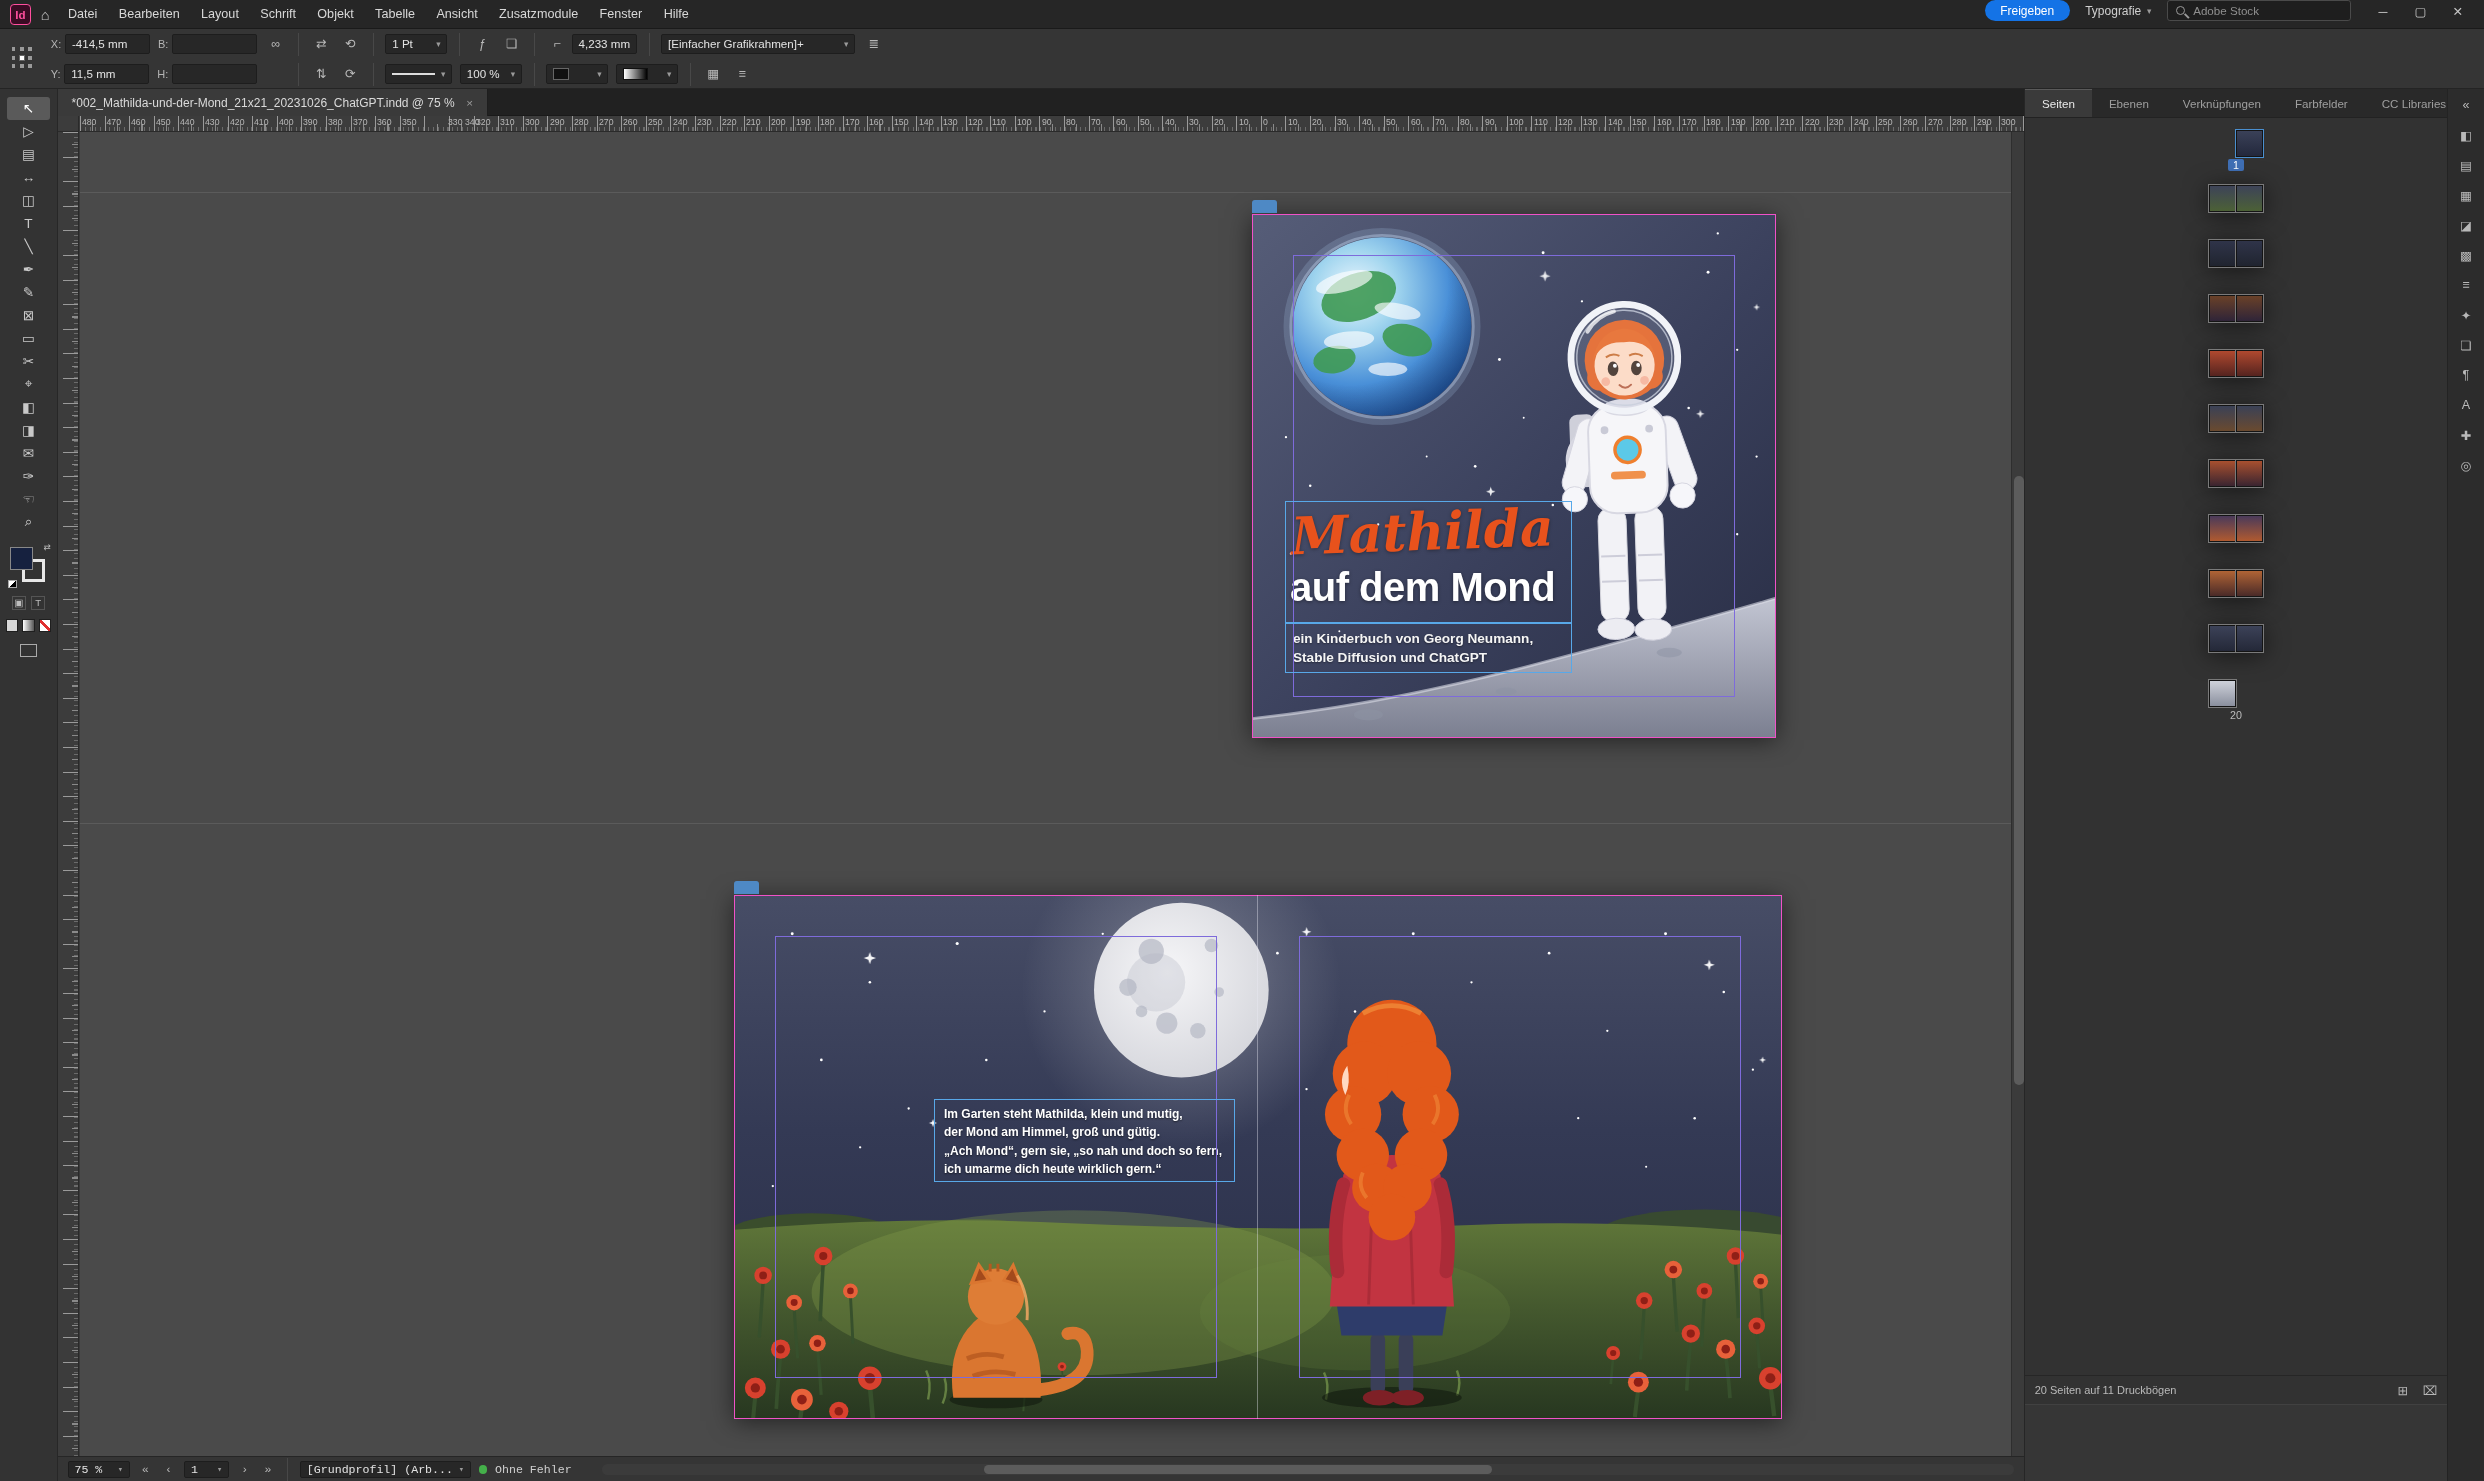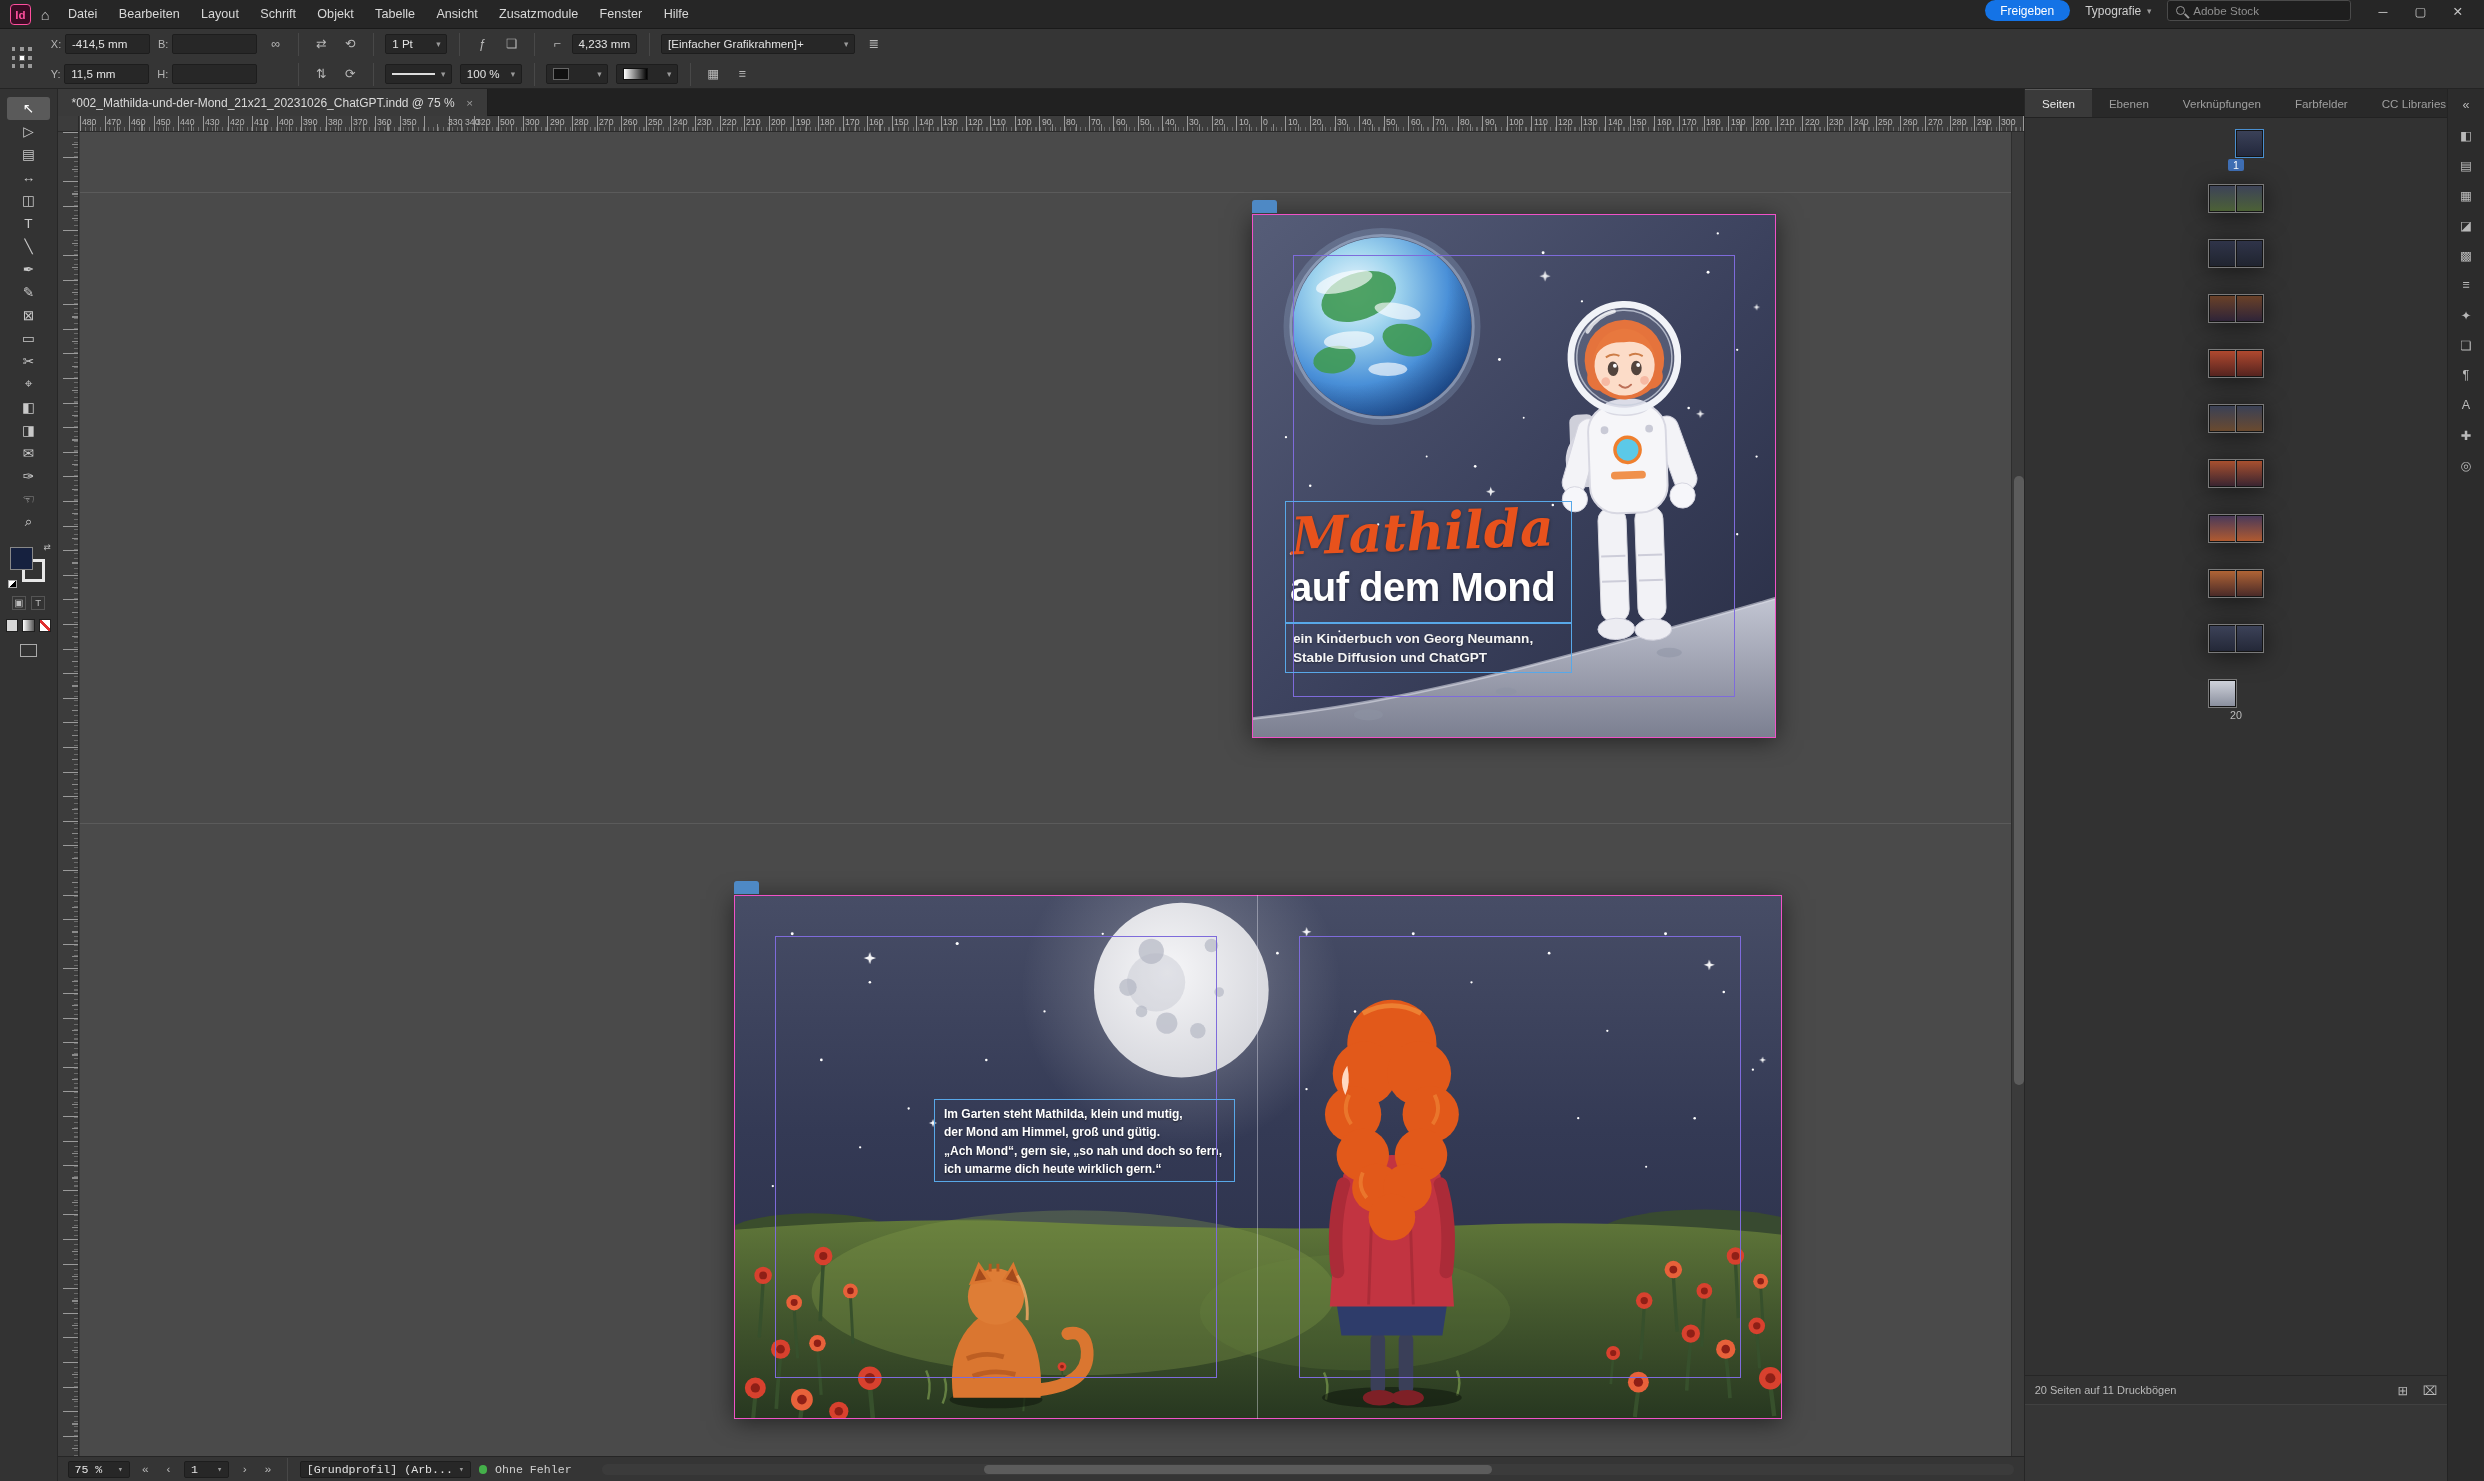--- a/index.html
+++ b/index.html
@@ -303,21 +303,21 @@
         <span class="rnum" style="left: 174px;">410</span>
         <span class="rnum" style="left: 199px;">400</span>
         <span class="rnum" style="left: 223px;">390</span>
         <span class="rnum" style="left: 248px;">380</span>
         <span class="rnum" style="left: 273px;">370</span>
         <span class="rnum" style="left: 297px;">360</span>
         <span class="rnum" style="left: 322px;">350</span>
         <span class="rnum" style="left: 346px; padding-left: 39px;">340</span>
         <span class="rnum" style="left: 368px;">330</span>
         <span class="rnum" style="left: 396px;">320</span>
-        <span class="rnum" style="left: 420px;">500</span>
+        <span class="rnum" style="left: 420px;">310</span>
         <span class="rnum" style="left: 445px;">300</span>
         <span class="rnum" style="left: 470px;">290</span>
         <span class="rnum" style="left: 494px;">280</span>
         <span class="rnum" style="left: 519px;">270</span>
         <span class="rnum" style="left: 543px;">260</span>
         <span class="rnum" style="left: 568px;">250</span>
         <span class="rnum" style="left: 593px;">240</span>
         <span class="rnum" style="left: 617px;">230</span>
         <span class="rnum" style="left: 642px;">220</span>
         <span class="rnum" style="left: 666px;">210</span>

